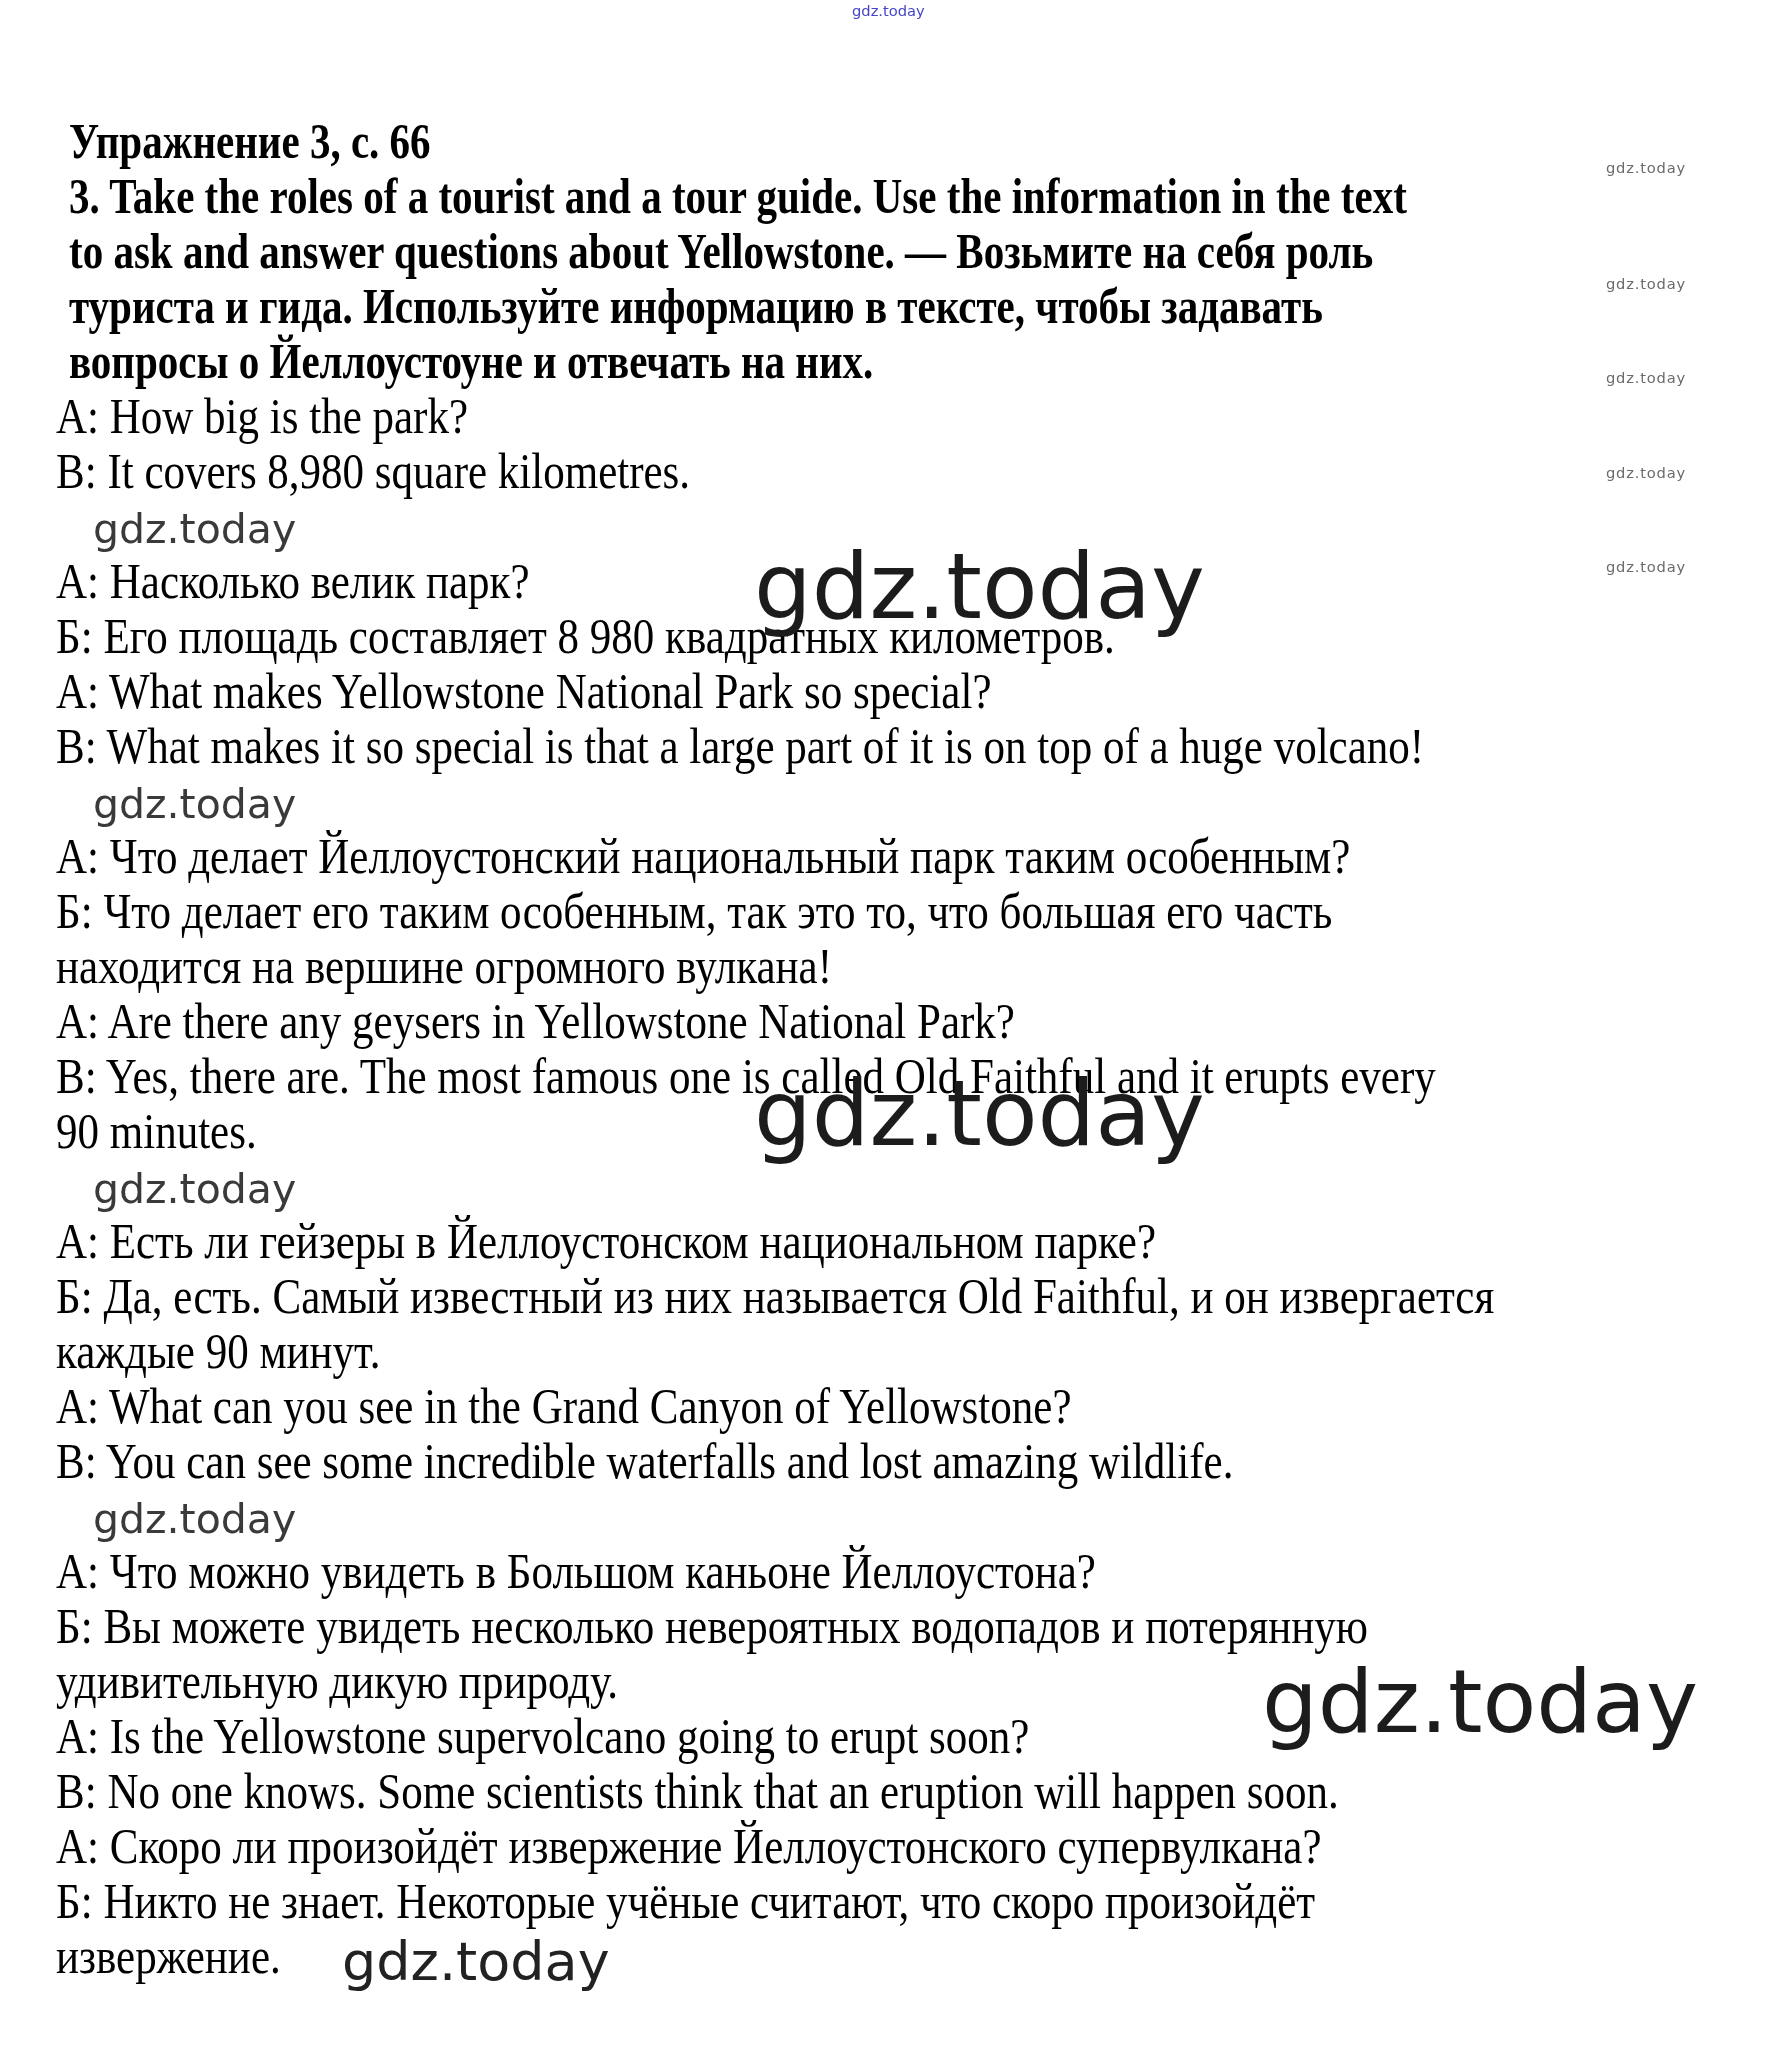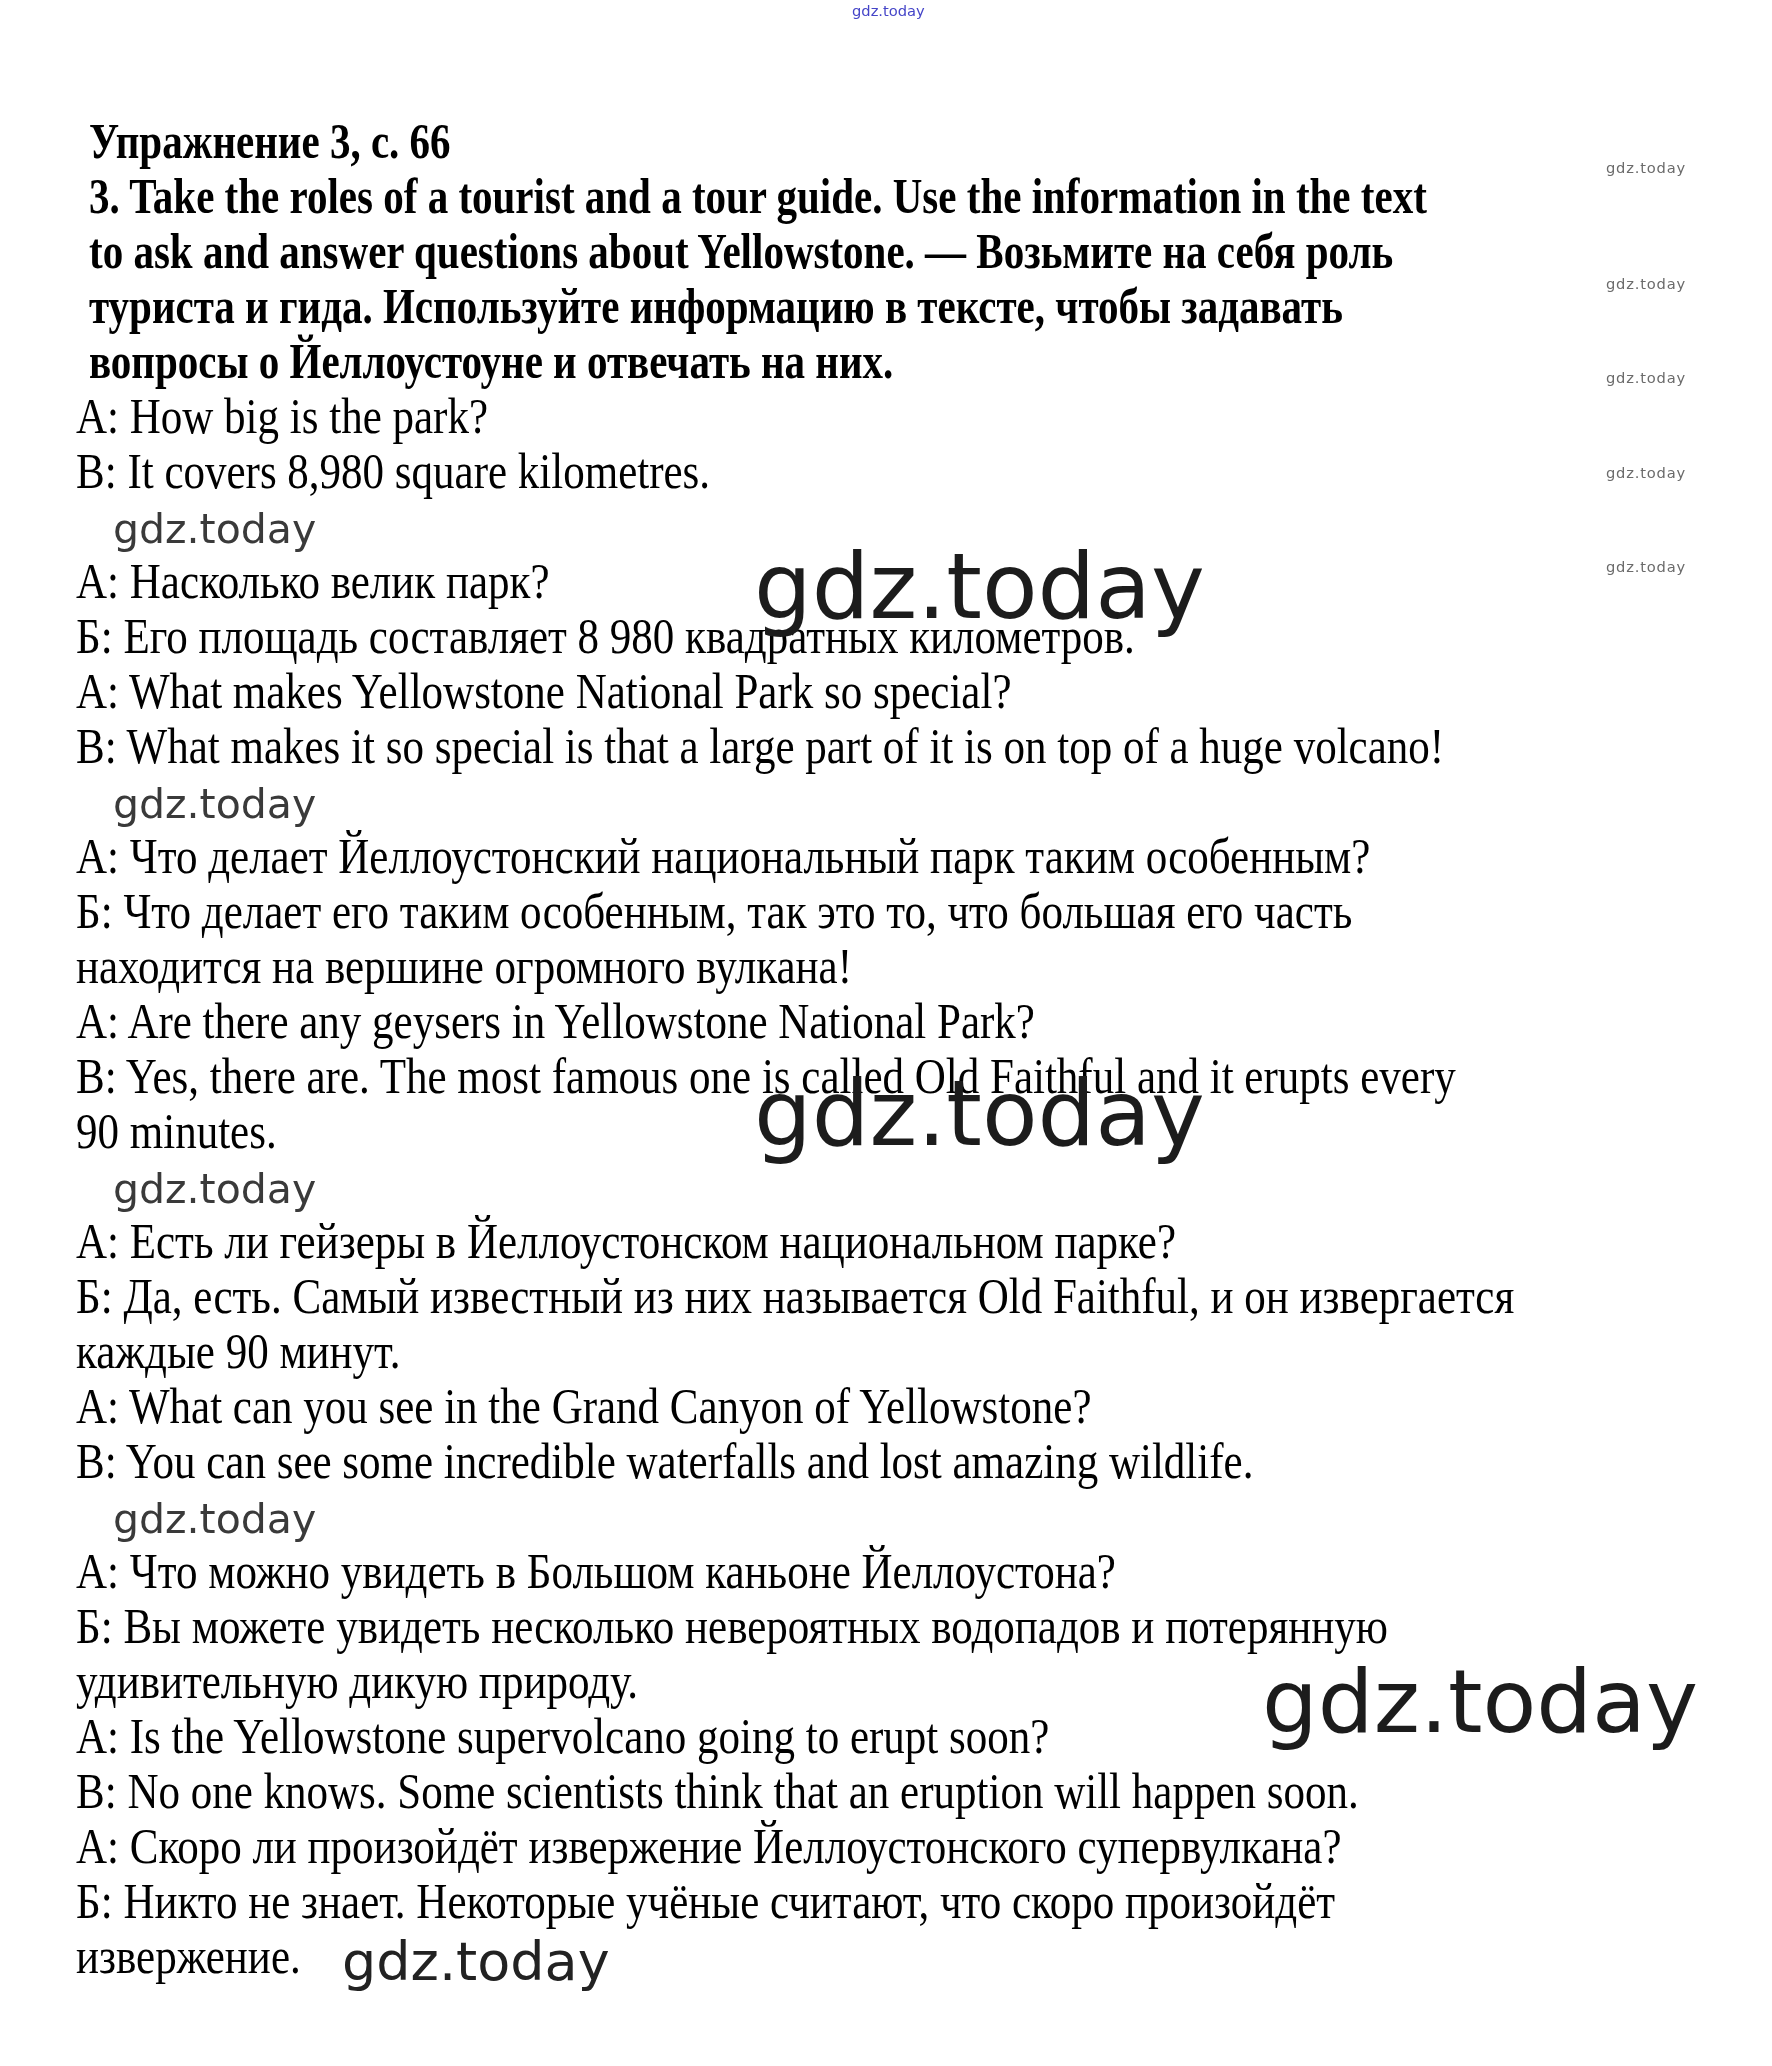--- a/index.html
+++ b/index.html
@@ -4,21 +4,21 @@
 <style>
   html,body { margin:0; padding:0; background:#e8e8e8; }
   .page {
     position:relative;
     width:1773px; height:2067px;
     background:#ffffff;
     overflow:hidden;
     font-family:"Liberation Serif", serif;
     color:#000000;
   }
-  .content { position:absolute; left:76px; top:114px; }
+  .content { position:absolute; left:56px; top:114px; }
   .ln {
     height:55px; line-height:55px;
     white-space:nowrap;
     font-size:50px;
   }
   .ln-text { transform:scaleX(0.86); transform-origin:0 0; }
   .ln-bold { font-weight:bold; margin-left:13px; transform:scaleX(0.82); transform-origin:0 0; }
   .ln-wm  { padding-left:37px; }
   .wm-med {
     font-family:"DejaVu Sans", sans-serif;

